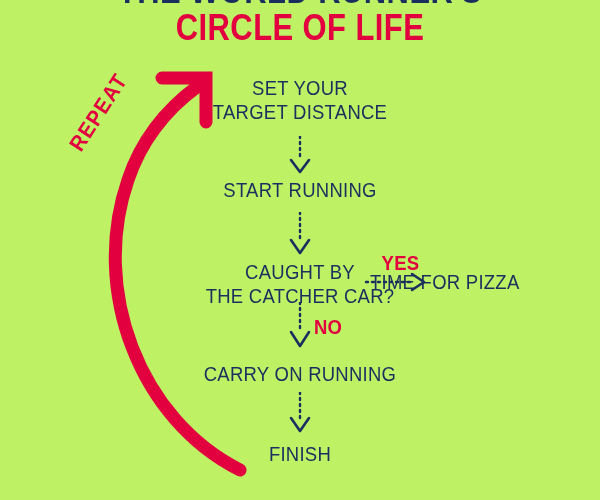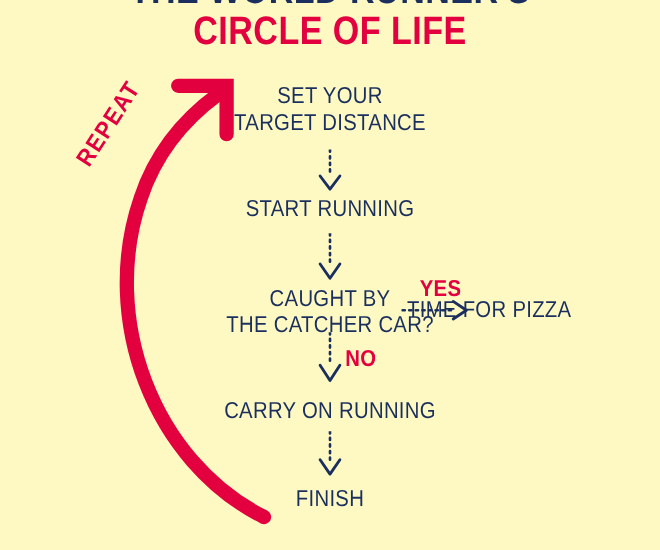--- a/index.html
+++ b/index.html
@@ -10,21 +10,21 @@
     width: 600px;
     height: 500px;
     background: #eaedf2;
     font-family: "Liberation Sans", sans-serif;
     overflow: hidden;
   }
   #canvas {
     position: relative;
     width: 600px;
     height: 500px;
-    background: #fef9c3;
+    background: #bef264;
     overflow: hidden;
   }
 
   
   .title-block {
     position: absolute;
     top: -26px;
     left: 0;
     width: 600px;
     text-align: center;

